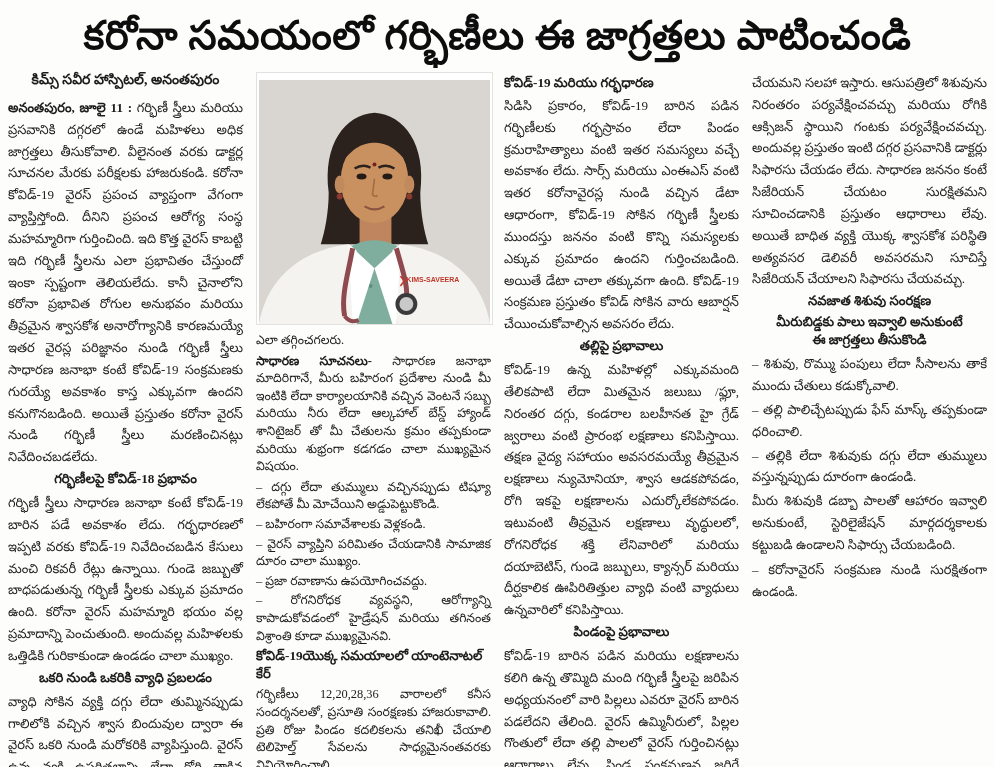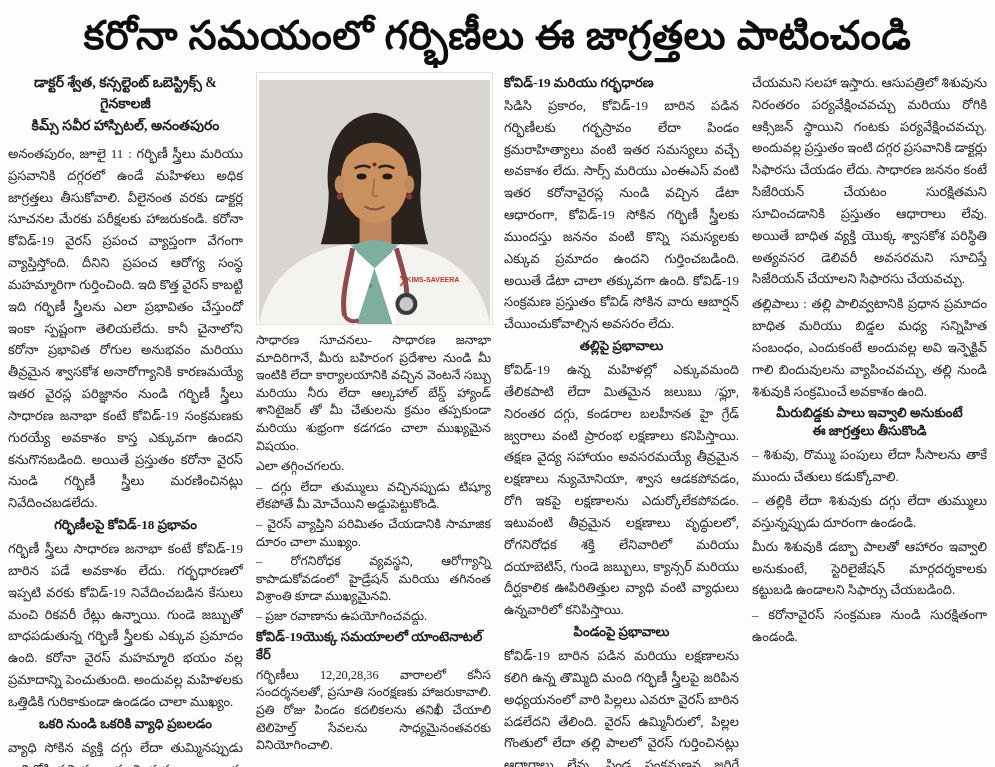--- a/index.html
+++ b/index.html
@@ -10,35 +10,34 @@
     margin:8px 0 14px 0;color:#0d0d0d;letter-spacing:0.5px;}
   .columns{display:grid;grid-template-columns:1fr 1fr 1fr 1fr;gap:13px;}
   .col{min-width:0;}
   .col p{margin:0 0 3px 0;text-align:justify;font-size:13px;line-height:1.68;}
   .col .bullet{margin:0 0 2px 0;}
   .col2 p{font-size:12.4px;line-height:1.42;}
   .byline{font-weight:bold;text-align:center;font-size:14px;line-height:1.5;margin:0 0 4px 0;}
   .hospital{font-weight:bold;text-align:center;font-size:14px;margin:0 0 6px 0;}
   h3.subhead{font-size:13.2px;font-weight:bold;text-align:center;margin:3px 0 3px 0;}
   h3.subhead-left{font-size:13.2px;font-weight:bold;text-align:left;margin:3px 0 2px 0;}
-  b.lead{font-weight:normal;margin-top:28px;}
+  b.lead{font-weight:bold;margin-top:28px;}
   figure.photo{margin:0 0 7px 0;width:100%;}
   figure.photo svg{display:block;width:100%;height:auto;border:1px solid #e4e2de;}
 </style>
 </head>
 <body>
 
 <div class="page">
 
   <h1 class="headline">కరోనా సమయంలో గర్భిణీలు ఈ జాగ్రత్తలు పాటించండి</h1>
 
   <div class="columns">
 
     <div class="col col1">
-      <div class="byline">డాక్టర్ శ్వేత, కన్సల్టెంట్ ఒబెస్ట్రిక్స్ &amp; గైనకాలజీ</div>
       <div class="hospital">కిమ్స్ సవీర హాస్పిటల్, అనంతపురం</div>
       <p><b class="lead">అనంతపురం, జూలై 11 :</b> <span>గర్భిణీ స్త్రీలు మరియు ప్రసవానికి దగ్గరలో ఉండే మహిళలు అధిక జాగ్రత్తలు తీసుకోవాలి. వీలైనంత వరకు డాక్టర్ల సూచనల మేరకు పరీక్షలకు హాజరుకండి. కరోనా కోవిడ్-19 వైరస్ ప్రపంచ వ్యాప్తంగా వేగంగా వ్యాప్తిస్తోంది. దీనిని ప్రపంచ ఆరోగ్య సంస్థ మహమ్మారిగా గుర్తించింది. ఇది కొత్త వైరస్ కాబట్టి ఇది గర్భిణీ స్త్రీలను ఎలా ప్రభావితం చేస్తుందో ఇంకా స్పష్టంగా తెలియలేదు. కానీ చైనాలోని కరోనా ప్రభావిత రోగుల అనుభవం మరియు తీవ్రమైన శ్వాసకోశ అనారోగ్యానికి కారణమయ్యే ఇతర వైరస్ల పరిజ్ఞానం నుండి గర్భిణీ స్త్రీలు సాధారణ జనాభా కంటే కోవిడ్-19 సంక్రమణకు గురయ్యే అవకాశం కాస్త ఎక్కువగా ఉందని కనుగొనబడింది. అయితే ప్రస్తుతం కరోనా వైరస్ నుండి గర్భిణీ స్త్రీలు మరణించినట్లు నివేదించబడలేదు.</span></p>
       <h3 class="subhead">గర్భిణీలపై కోవిడ్-18 ప్రభావం</h3>
       <p>గర్భిణీ స్త్రీలు సాధారణ జనాభా కంటే కోవిడ్-19 బారిన పడే అవకాశం లేదు. గర్భధారణలో ఇప్పటి వరకు కోవిడ్-19 నివేదించబడిన కేసులు మంచి రికవరీ రేట్లు ఉన్నాయి. గుండె జబ్బుతో బాధపడుతున్న గర్భిణీ స్త్రీలకు ఎక్కువ ప్రమాదం ఉంది. కరోనా వైరస్ మహమ్మారి భయం వల్ల ప్రమాదాన్ని పెంచుతుంది. అందువల్ల మహిళలకు ఒత్తిడికి గురికాకుండా ఉండడం చాలా ముఖ్యం.</p>
       <h3 class="subhead">ఒకరి నుండి ఒకరికి వ్యాధి ప్రబలడం</h3>
       <p>వ్యాధి సోకిన వ్యక్తి దగ్గు లేదా తుమ్మినప్పుడు గాలిలోకి వచ్చిన శ్వాస బిందువుల ద్వారా ఈ వైరస్ ఒకరి నుండి మరోకరికి వ్యాపిస్తుంది. వైరస్ ఉన్న వ్యక్తి ఉపరితలాన్ని లేదా రోగి తాకిన వస్తువులు, తాకిన చోట్లను ఎవరైనా తాకినప్పుడు కూడా వ్యాధి వ్యాపిస్తుంది.</p>
 
     </div>
 
     <div class="col col2">
@@ -82,45 +81,47 @@
           <path d="M96,176 C92,200 84,224 88,244" stroke="#8e4a4e" stroke-width="5" fill="none"></path>
           <path d="M140,176 C146,198 152,214 150,228" stroke="#8e4a4e" stroke-width="5" fill="none"></path>
           <circle cx="150" cy="232" r="11" fill="#3a3a3a"></circle>
           <circle cx="150" cy="232" r="7" fill="#c9c9c9"></circle>
           <path d="M88,244 q6,8 14,4" stroke="#8e4a4e" stroke-width="4" fill="none"></path>
 
           <text x="150" y="210" font-size="7" fill="#c0392b" font-family="Liberation Sans, sans-serif" font-weight="bold">KIMS-SAVEERA</text>
           <path d="M144,204 l4,5 l-4,5" stroke="#c0392b" stroke-width="1.6" fill="none"></path>
         </svg>
       </figure>
+      <p>ఎలా తగ్గించగలరు.</p>
       <p><b class="lead">సాధారణ సూచనలు-</b> <span>సాధారణ జనాభా మాదిరిగానే, మీరు బహిరంగ ప్రదేశాల నుండి మీ ఇంటికి లేదా కార్యాలయానికి వచ్చిన వెంటనే సబ్బు మరియు నీరు లేదా ఆల్కహాల్ బేస్డ్ హ్యాండ్ శానిటైజర్ తో మీ చేతులను క్రమం తప్పకుండా మరియు శుభ్రంగా కడగడం చాలా ముఖ్యమైన విషయం.</span></p>
-      <p>ఎలా తగ్గించగలరు.</p>
       <p class="bullet">– దగ్గు లేదా తుమ్ములు వచ్చినప్పుడు టిష్యూ లేకపోతే మీ మోచేయిని అడ్డుపెట్టుకొండి.</p>
+      <p class="bullet">– బహిరంగా సమావేశాలకు వెళ్లకండి.</p>
       <p class="bullet">– వైరస్ వ్యాప్తిని పరిమితం చేయడానికి సామాజిక దూరం చాలా ముఖ్యం.</p>
+      <p class="bullet">– ప్రజా రవాణాను ఉపయోగించవద్దు.</p>
       <p class="bullet">– రోగనిరోధక వ్యవస్థని, ఆరోగ్యాన్ని కాపాడుకోవడంలో హైడ్రేషన్ మరియు తగినంత విశ్రాంతి కూడా ముఖ్యమైనవి.</p>
-      <p class="bullet">– ప్రజా రవాణాను ఉపయోగించవద్దు.</p>
       <h3 class="subhead-left">కోవిడ్-19యొక్క సమయాలలో యాంటెనాటల్ కేర్</h3>
       <p>గర్భిణీలు 12,20,28,36 వారాలలో కనీస సందర్శనలతో, ప్రసూతి సంరక్షణకు హాజరుకావాలి. ప్రతి రోజు పిండం కదలికలను తనిఖీ చేయాలి టెలిహెల్త్ సేవలను సాధ్యమైనంతవరకు వినియోగించాలి.</p>
     </div>
 
     <div class="col col3">
       <h3 class="subhead-left">కోవిడ్-19 మరియు గర్భధారణ</h3>
       <p>సిడిసి ప్రకారం, కోవిడ్-19 బారిన పడిన గర్భిణీలకు గర్భస్రావం లేదా పిండం క్రమరాహిత్యాలు వంటి ఇతర సమస్యలు వచ్చే అవకాశం లేదు. సార్స్ మరియు ఎంఈఎస్ వంటి ఇతర కరోనావైరస్ల నుండి వచ్చిన డేటా ఆధారంగా, కోవిడ్-19 సోకిన గర్భిణీ స్త్రీలకు ముందస్తు జననం వంటి కొన్ని సమస్యలకు ఎక్కువ ప్రమాదం ఉందని గుర్తించబడింది. అయితే డేటా చాలా తక్కువగా ఉంది. కోవిడ్-19 సంక్రమణ ప్రస్తుతం కోవిడ్ సోకిన వారు ఆబార్షన్ చేయించుకోవాల్సిన అవసరం లేదు.</p>
       <h3 class="subhead">తల్లిపై ప్రభావాలు</h3>
       <p>కోవిడ్-19 ఉన్న మహిళల్లో ఎక్కువమంది తేలికపాటి లేదా మితమైన జలుబు /ఫ్లూ, నిరంతర దగ్గు, కండరాల బలహీనత హై గ్రేడ్ జ్వరాలు వంటి ప్రారంభ లక్షణాలు కనిపిస్తాయి. తక్షణ వైద్య సహాయం అవసరమయ్యే తీవ్రమైన లక్షణాలు న్యుమోనియా, శ్వాస ఆడకపోవడం, రోగి ఇకపై లక్షణాలను ఎదుర్కోలేకపోవడం. ఇటువంటి తీవ్రమైన లక్షణాలు వృద్ధులలో, రోగనిరోధక శక్తి లేనివారిలో మరియు దయాబెటిస్, గుండె జబ్బులు, క్యాన్సర్ మరియు దీర్ఘకాలిక ఊపిరితిత్తుల వ్యాధి వంటి వ్యాధులు ఉన్నవారిలో కనిపిస్తాయి.</p>
       <h3 class="subhead">పిండంపై ప్రభావాలు</h3>
       <p>కోవిడ్-19 బారిన పడిన మరియు లక్షణాలను కలిగి ఉన్న తొమ్మిది మంది గర్భిణీ స్త్రీలపై జరిపిన అధ్యయనంలో వారి పిల్లలు ఎవరూ వైరస్ బారిన పడలేదని తేలింది. వైరస్ ఉమ్మినీరులో, పిల్లల గొంతులో లేదా తల్లి పాలలో వైరస్ గుర్తించినట్లు ఆధారాలు లేవు. పిండ సంక్రమణన జరిగే ప్రమాదం చాలా తక్కువ అనిపిస్తోంది. మరియు కోవిడ్-19 తో ప్రసూతి సంక్రమణ వలన పిండం యొక్క వైకల్యాలు లేదా ప్రభావాలకు ఎటువంటి ఆధారాలు లేవు.</p>
 
     </div>
 
     <div class="col col4">
       <p>చేయమని సలహా ఇస్తారు. ఆసుపత్రిలో శిశువును నిరంతరం పర్యవేక్షించవచ్చు మరియు రోగికి ఆక్సిజన్ స్థాయిని గంటకు పర్యవేక్షించవచ్చు. అందువల్ల ప్రస్తుతం ఇంటి దగ్గర ప్రసవానికి డాక్టర్లు సిఫారసు చేయడం లేదు. సాధారణ జననం కంటే సిజేరియన్ చేయటం సురక్షితమని సూచించడానికి ప్రస్తుతం ఆధారాలు లేవు. అయితే బాధిత వ్యక్తి యొక్క శ్వాసకోశ పరిస్థితి అత్యవసర డెలివరీ అవసరమని సూచిస్తే సిజేరియన్ చేయాలని సిఫారసు చేయవచ్చు.</p>
-      <p><b class="lead">తల్లిపాలు :</b> <span>తల్లి పాలివ్వటానికి ప్రధాన ప్రమాదం బాధిత మరియు బిడ్డల మధ్య సన్నిహిత సంబంధం, ఎందుకంటే అందువల్ల అవి ఇన్ఫెక్టివ్ గాలి బిందువులను వ్యాపించవచ్చు, తల్లి నుండి శిశువుకి సంక్రమించే అవకాశం ఉంది.</span></p>
+      <h3 class="subhead">నవజాత శిశువు సంరక్షణ</h3>
       <h3 class="subhead"><span>మీరుబిడ్డకు పాలు ఇవ్వాలి అనుకుంటే</span><br><span>ఈ జాగ్రత్తలు తీసుకొండి</span></h3>
       <p class="bullet">– శిశువు, రొమ్ము పంపులు లేదా సీసాలను తాకే ముందు చేతులు కడుక్కోవాలి.</p>
+      <p class="bullet">– తల్లి పాలిచ్చేటప్పుడు ఫేస్ మాస్క్ తప్పకుండా ధరించాలి.</p>
       <p class="bullet">– తల్లికి లేదా శిశువుకు దగ్గు లేదా తుమ్ములు వస్తున్నప్పుడు దూరంగా ఉండండి.</p>
       <p>మీరు శిశువుకి డబ్బా పాలతో ఆహారం ఇవ్వాలి అనుకుంటే, స్టెరిలైజేషన్ మార్గదర్శకాలకు కట్టుబడి ఉండాలని సిఫార్సు చేయబడింది.</p>
       <p class="bullet">– కరోనావైరస్ సంక్రమణ నుండి సురక్షితంగా ఉండండి.</p>
 
     </div>
 
   </div>
 </div>
 
 </body></html>

